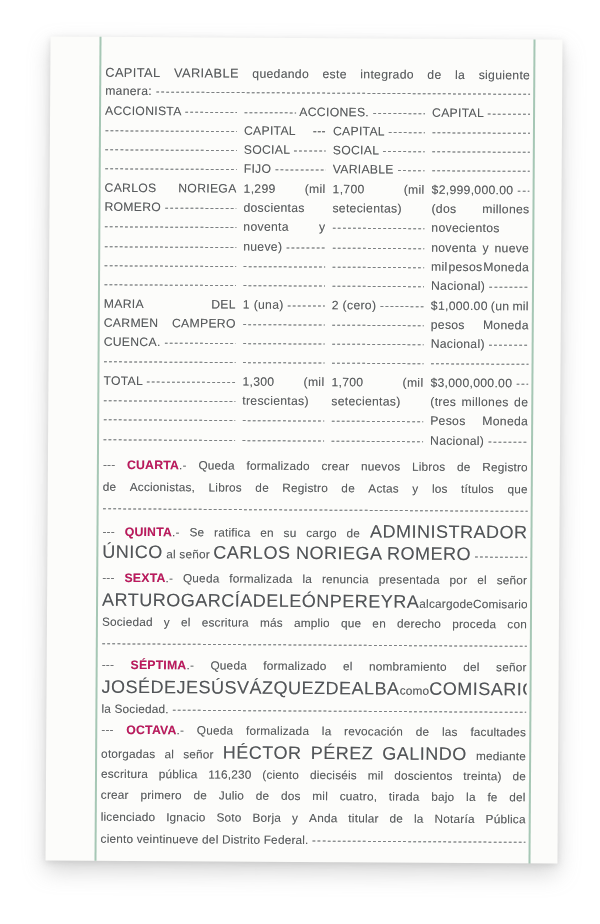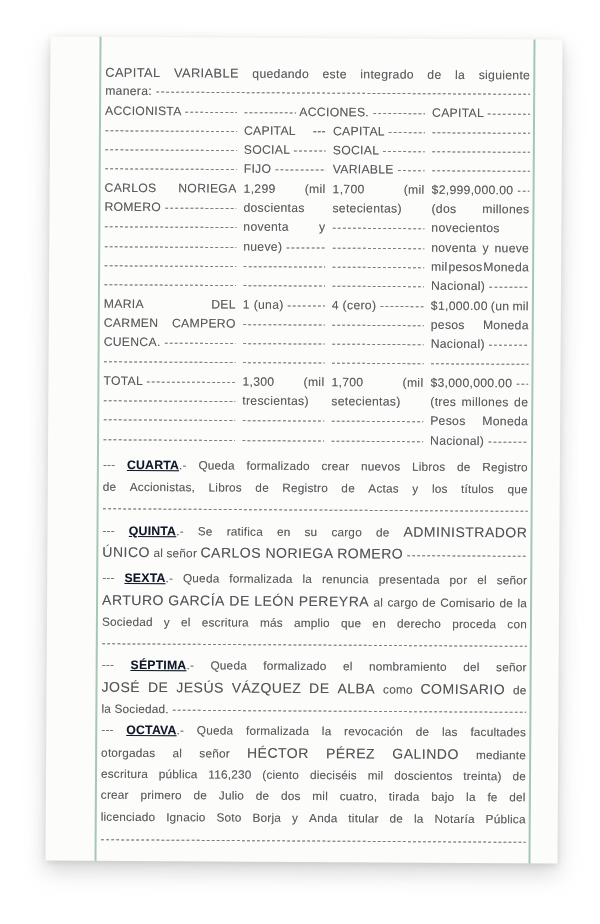--- a/index.html
+++ b/index.html
@@ -29,22 +29,22 @@
   .line{display:flex;align-items:baseline;overflow:hidden;}
   .tl{height:19.3px;line-height:19.3px;font-size:12.2px;letter-spacing:.3px;}
   .cl{height:21.7px;line-height:21.7px;font-size:11.8px;letter-spacing:.2px;}
   .jl{justify-content:space-between;}
   .wd{white-space:pre;}
   .txt{white-space:pre;}
   .fill{
     flex:1 1 auto;overflow:hidden;white-space:nowrap;min-width:4px;
     color:#7c8082;letter-spacing:1.2px;font-size:11.5px;
   }
-  .b{font-weight:700;font-size:1.04em;color:#0f172a;text-decoration:underline;}
-  .lg{font-size:14px;letter-spacing:.5px;color:#525558;}
+  .b{font-weight:700;font-size:1.04em;color:#be185d;}
+  .lg{font-size:18px;letter-spacing:.5px;color:#525558;}
   .md{font-size:12.8px;letter-spacing:.4px;}
   .trow{display:grid;grid-template-columns:132px 82px 92px 1fr;column-gap:7px;}
   .cell{min-width:0;}
   .span23{grid-column:2 / 4;}
   #table{margin:0;}
   .clause{margin:0;}
   .gap6{margin-top:6px;}
   .gap5{margin-top:5px;}
 </style>
 </head>
@@ -287,21 +287,21 @@
             </div>
             <div class="line tl">
               <span class="fill">------------------------------------------------------------------------------------------------------------------------------------------------------------------------------------</span>
             </div>
             <div class="line tl">
               <span class="fill">------------------------------------------------------------------------------------------------------------------------------------------------------------------------------------</span>
             </div>
           </div>
           <div class="cell">
             <div class="line tl">
-              <span class="txt ">4 (cero) </span>
+              <span class="txt ">2 (cero) </span>
               <span class="fill">------------------------------------------------------------------------------------------------------------------------------------------------------------------------------------</span>
             </div>
             <div class="line tl">
               <span class="fill">------------------------------------------------------------------------------------------------------------------------------------------------------------------------------------</span>
             </div>
             <div class="line tl">
               <span class="fill">------------------------------------------------------------------------------------------------------------------------------------------------------------------------------------</span>
             </div>
             <div class="line tl">
               <span class="fill">------------------------------------------------------------------------------------------------------------------------------------------------------------------------------------</span>
@@ -567,18 +567,19 @@
             <span class="wd"><span class="">Borja</span></span>
             <span class="wd"><span class="">y</span></span>
             <span class="wd"><span class="">Anda</span></span>
             <span class="wd"><span class="">titular</span></span>
             <span class="wd"><span class="">de</span></span>
             <span class="wd"><span class="">la</span></span>
             <span class="wd"><span class="">Notaría</span></span>
             <span class="wd"><span class="">Pública</span></span>
           </div>
           <div class="line cl">
+            <span class="txt ">ciento veintinueve del Distrito Federal. </span>
             <span class="fill">------------------------------------------------------------------------------------------------------------------------------------------------------------------------------------</span>
           </div>
         </div>
       </div>
   </div>
 </div>
 
 </body></html>

